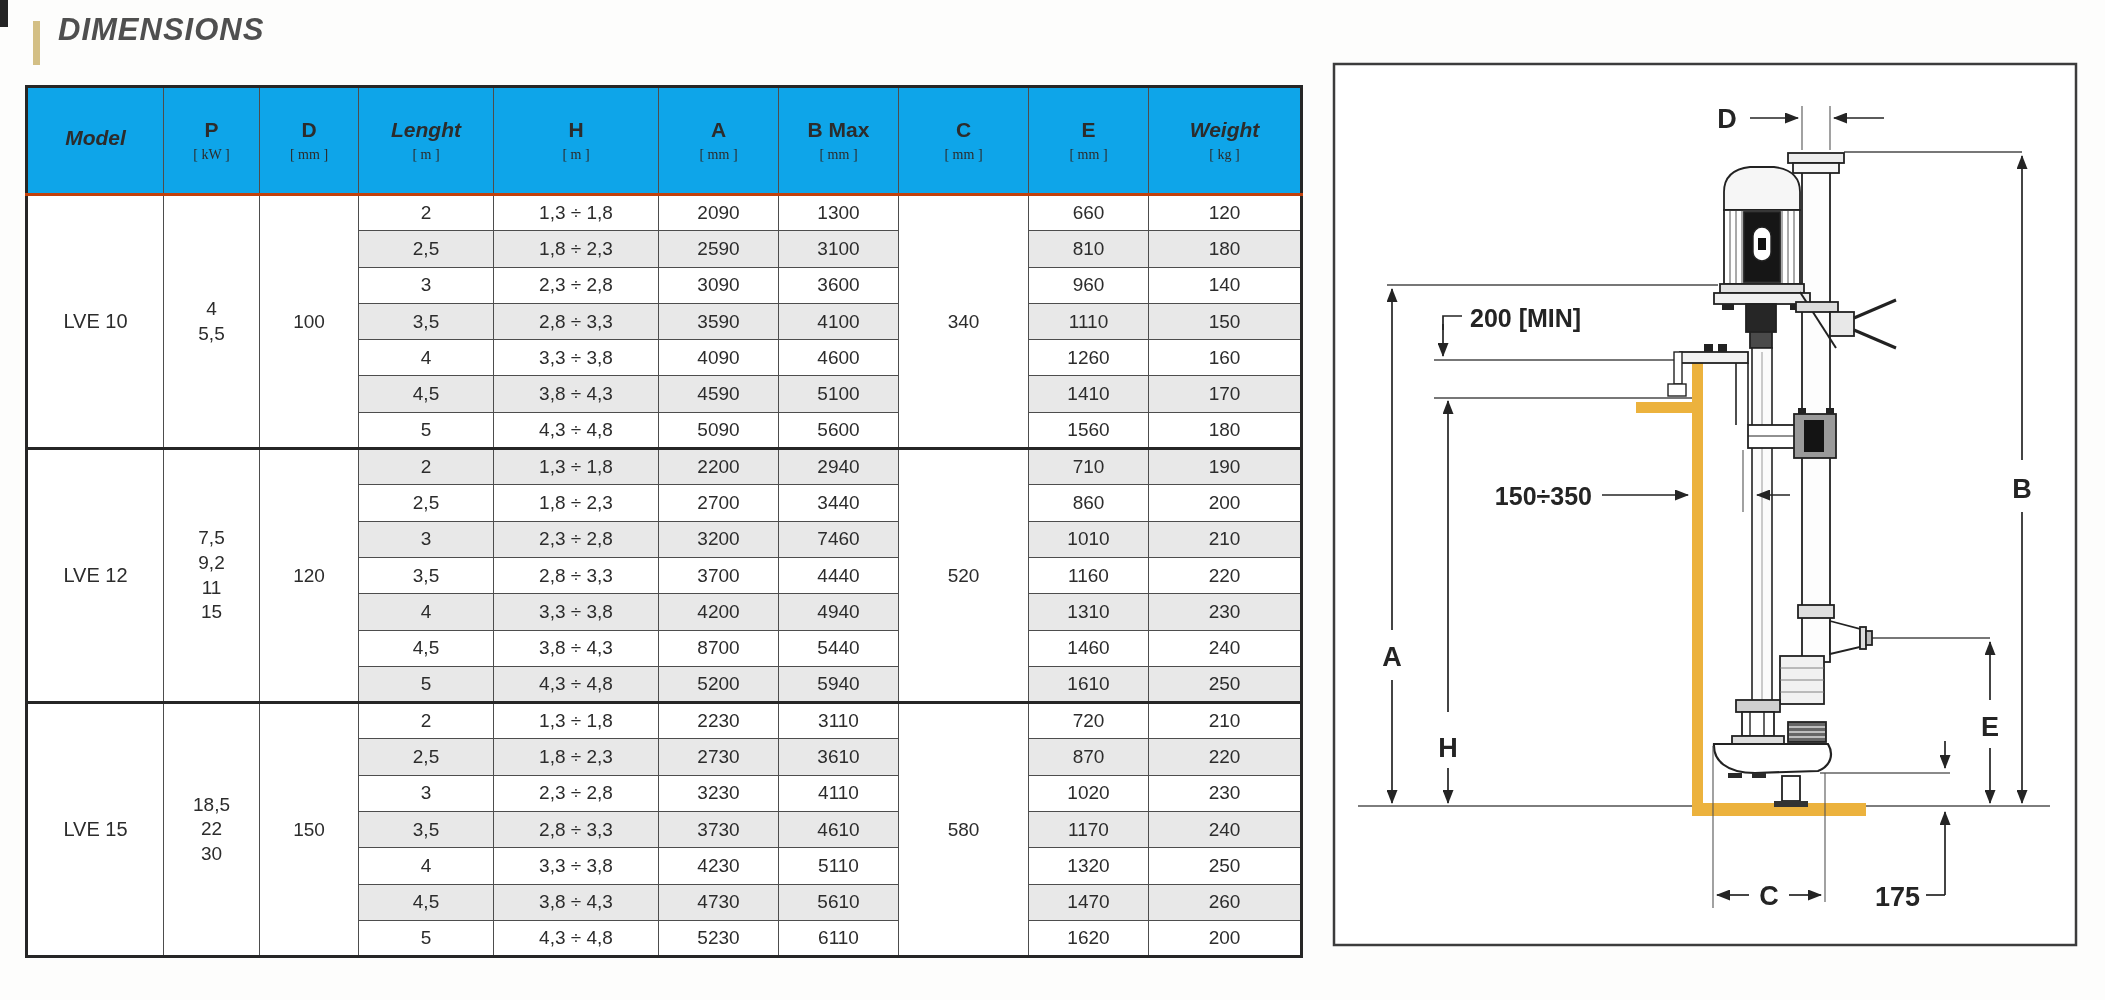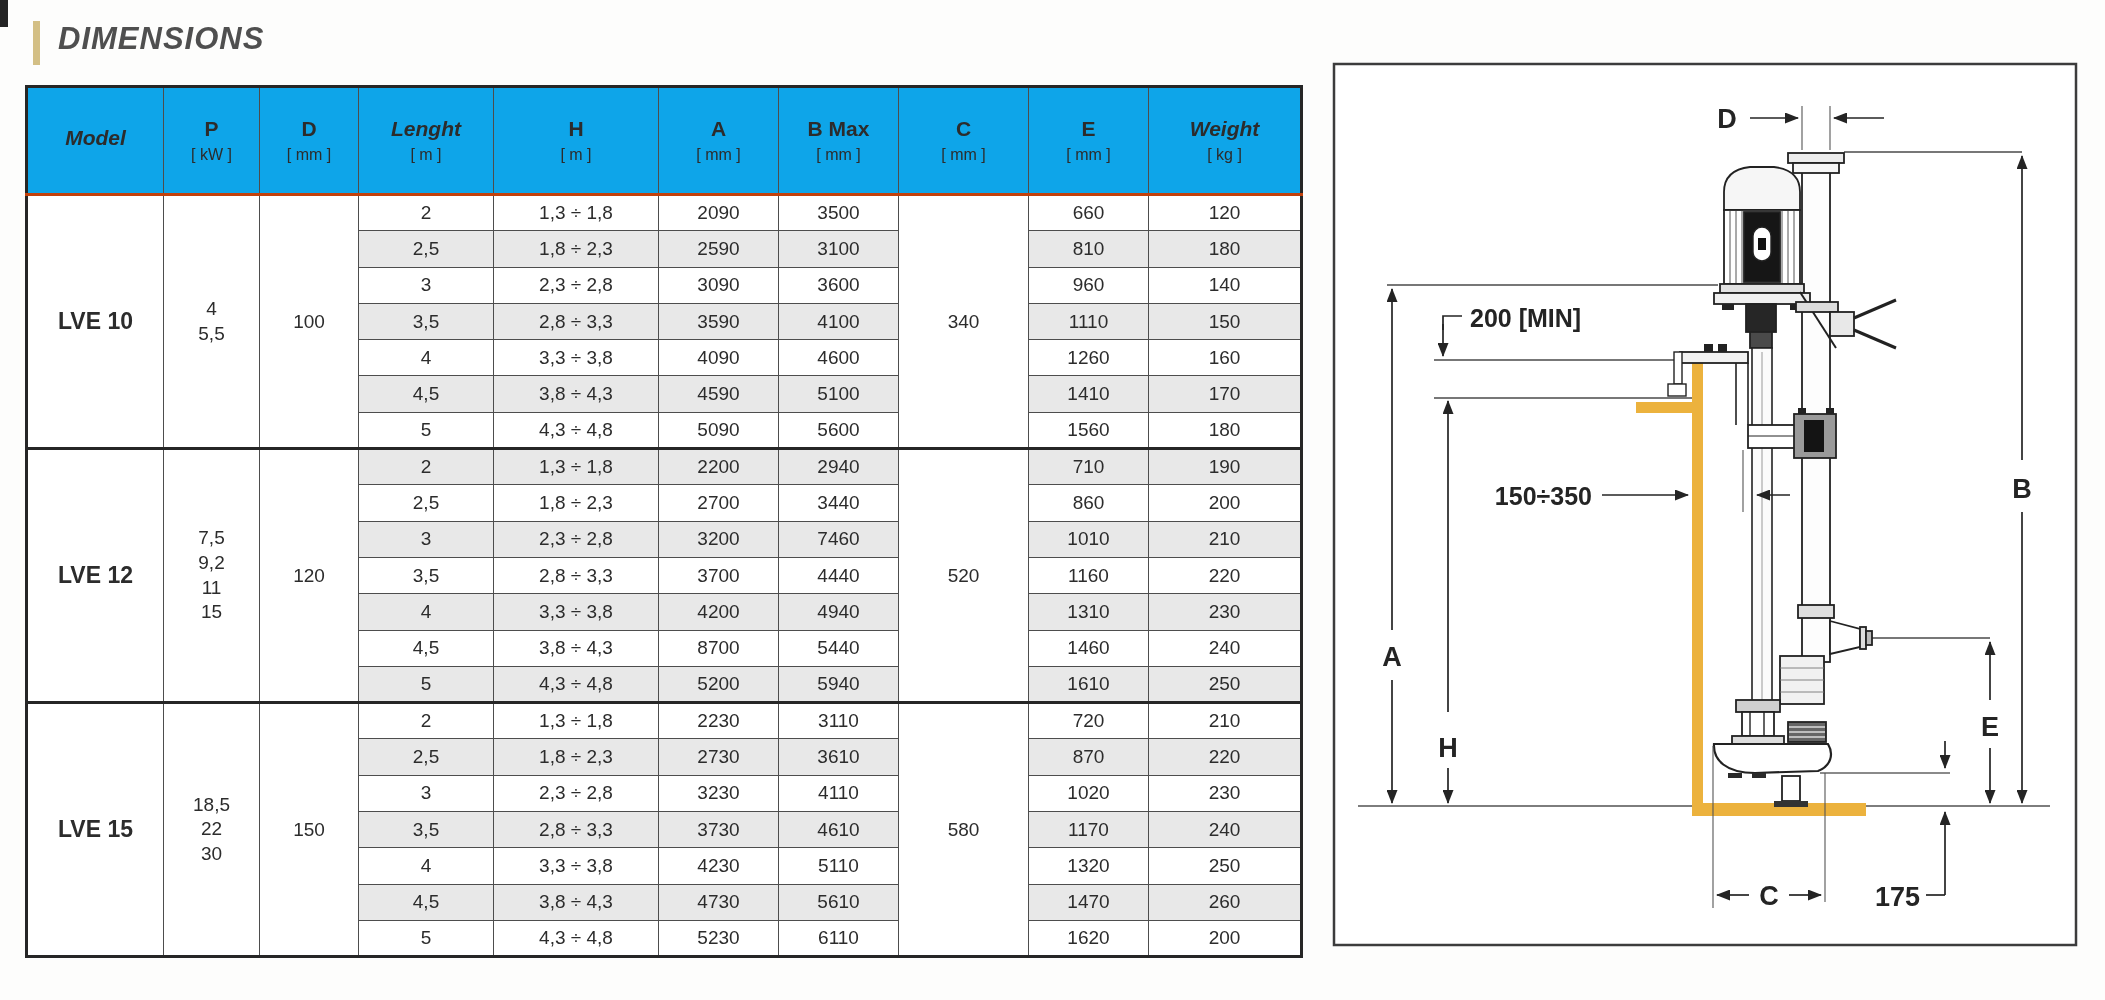--- a/index.html
+++ b/index.html
@@ -1,37 +1,37 @@
 <!DOCTYPE html>
 <html><head>
 <meta charset="utf-8">
 <style>
   html,body{margin:0;padding:0;background:#fbfbfa;font-family:"Liberation Sans",sans-serif;}
   #page{position:relative;width:2105px;height:1000px;background:#fdfdfc;overflow:hidden;}
 
   
   #corner-mark{position:absolute;left:0;top:0;width:8px;height:27px;background:#242424;}
   #accent-bar{position:absolute;left:33px;top:21px;width:7px;height:44px;background:#d3bf85;}
-  #page-title{position:absolute;left:58px;top:21px;font-size:31px;font-style:italic;
+  #page-title{position:absolute;left:58px;top:12px;font-size:31px;font-style:italic;
               font-weight:600;color:#4f4f4f;letter-spacing:1px;}
 
   
   #table-wrap{position:absolute;left:25px;top:85px;}
   table{border-collapse:collapse;table-layout:fixed;width:1275px;background:#fff;
         border:3px solid #262626;}
   th,td{border:1px solid #4d4d4d;text-align:center;vertical-align:middle;
         color:#2c2c2c;overflow:hidden;padding:0;}
   thead th{background:#0ea5e9;height:105px;border-bottom:3px solid #c2410c;}
   .hl{font-size:21px;font-weight:700;line-height:1.15;}
   .hl.it{font-style:italic;}
-  .hu{font-size:16px;font-weight:400;margin-top:5px;}
+  .hu{font-size:14px;font-weight:400;margin-top:5px;font-family:Liberation Serif, serif;}
   tbody tr{height:36.3px;}
   tbody td{font-size:19px;}
   td.stripe{background:#e8e8e8;}
-  td.model{font-weight:700;font-size:23px;}
+  td.model{font-weight:400;font-size:20px;}
   td.multi{white-space:pre-line;line-height:1.3;}
   tr.gs td{border-top:3px solid #262626;}
 
   
   #drawing{position:absolute;left:1332px;top:62px;width:746px;height:885px;}
   #drawing svg{display:block;}
   text.dim{font-family:"Liberation Sans",sans-serif;font-weight:700;fill:#242424;font-size:27px;}
   text.dim.sm{font-size:25px;}
 </style>
 </head>
@@ -103,21 +103,21 @@
         </thead>
       <tbody>
           <tr>
             <td class="model" rowspan="7">LVE 10</td>
             <td class="multi" rowspan="7">4
 5,5</td>
             <td rowspan="7">100</td>
             <td>2</td>
             <td>1,3 ÷ 1,8</td>
             <td>2090</td>
-            <td>3500</td>
+            <td>1300</td>
             <td rowspan="7">340</td>
             <td>660</td>
             <td>120</td>
           </tr>
           <tr>
             <td class="stripe">2,5</td>
             <td class="stripe">1,8 ÷ 2,3</td>
             <td class="stripe">2590</td>
             <td class="stripe">3100</td>
             <td class="stripe">810</td>

